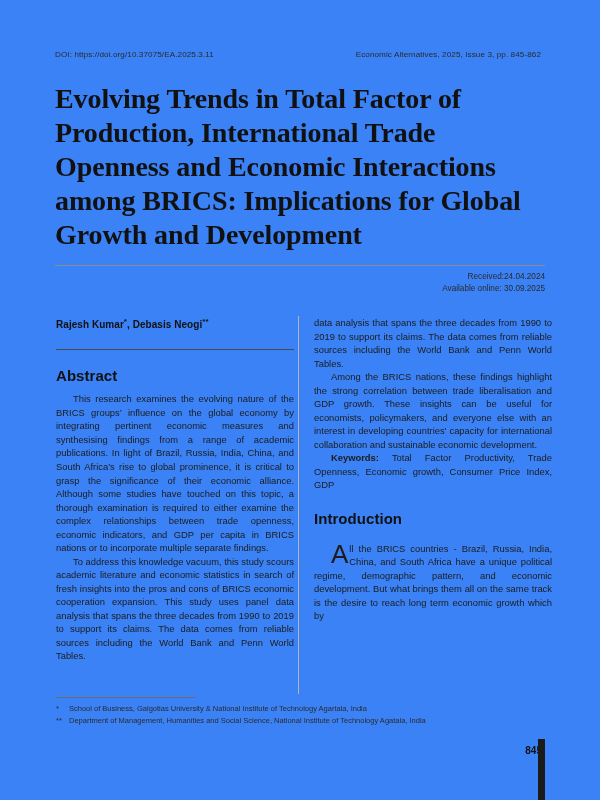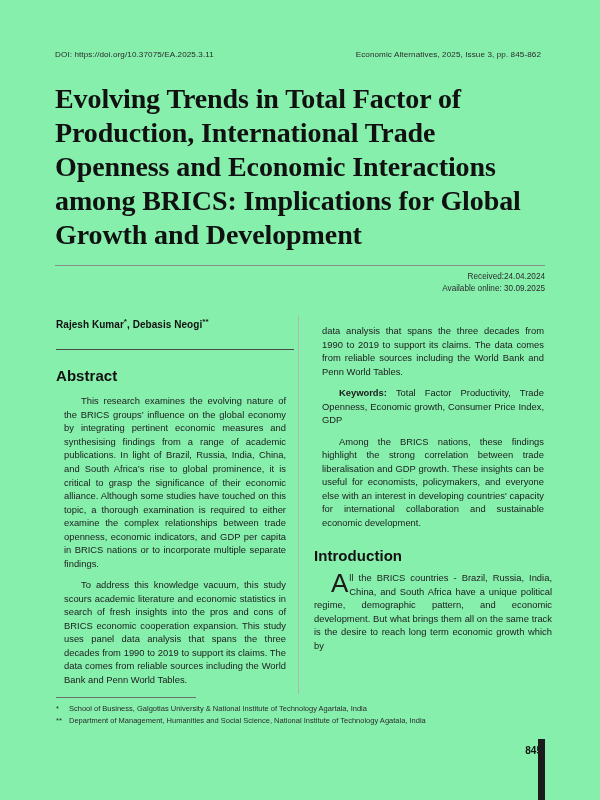--- a/index.html
+++ b/index.html
@@ -12,21 +12,21 @@
     height: 800px;
     position: relative;
     font-family: "Liberation Sans", sans-serif;
     color: #1a1a1a;
     overflow: hidden;
   }
 
   .page {
     position: absolute;
     inset: 0;
-    background: #86efac;
+    background: #3b82f6;
   }
 
   
   .runhead {
     position: absolute;
     left: 55px;
     right: 55px;
     top: 50px;
     display: flex;
     justify-content: space-between;
@@ -106,25 +106,25 @@
 
   h2.section {
     font-size: 15px;
     font-weight: bold;
     color: #111;
     margin: 0 0 6px 0;
     letter-spacing: 0.05px;
   }
   h2.intro-head {
     margin-top: 16px;
-    margin-bottom: 4px;
+    margin-bottom: 12px;
   }
 
   p.body {
-    margin: 8px;
+    margin: 0;
     text-align: justify;
     text-indent: 17px;
     hyphens: none;
   }
   p.body.noindent { text-indent: 0; }
 
   .kw-label, .jel-label { font-weight: bold; }
 
   
   p.dropcap {
@@ -214,23 +214,23 @@
     <div class="authors"><span>Rajesh Kumar</span><sup>*</sup><span>, Debasis Neogi</span><sup>**</sup></div>
 
     <h2 class="section">Abstract</h2>
 
     <p class="body">This research examines the evolving nature of the BRICS groups’ influence on the global economy by integrating pertinent economic measures and synthesising findings from a range of academic publications. In light of Brazil, Russia, India, China, and South Africa’s rise to global prominence, it is critical to grasp the significance of their economic alliance. Although some studies have touched on this topic, a thorough examination is required to either examine the complex relationships between trade openness, economic indicators, and GDP per capita in BRICS nations or to incorporate multiple separate findings.</p>
     <p class="body">To address this knowledge vacuum, this study scours academic literature and economic statistics in search of fresh insights into the pros and cons of BRICS economic cooperation expansion. This study uses panel data analysis that spans the three decades from 1990 to 2019 to support its claims. The data comes from reliable sources including the World Bank and Penn World Tables.</p>
   </div>
 
   <div class="col col-right">
     <p class="body noindent">data analysis that spans the three decades from 1990 to 2019 to support its claims. The data comes from reliable sources including the World Bank and Penn World Tables.</p>
+    <p class="body">Among the BRICS nations, these findings highlight the strong correlation between trade liberalisation and GDP growth. These insights can be useful for economists, policymakers, and everyone else with an interest in developing countries' capacity for international collaboration and sustainable economic development.</p>
+
     <p class="body"><span class="kw-label">Keywords:</span><span> Total Factor Productivity, Trade Openness, Economic growth, Consumer Price Index, GDP</span></p>
-
-    <p class="body">Among the BRICS nations, these findings highlight the strong correlation between trade liberalisation and GDP growth. These insights can be useful for economists, policymakers, and everyone else with an interest in developing countries' capacity for international collaboration and sustainable economic development.</p>
 
 
     <h2 class="section intro-head">Introduction</h2>
 
     <p class="dropcap"><span class="dc">A</span><span>ll the BRICS countries - Brazil, Russia, India, China, and South Africa have a unique political regime, demographic pattern, and economic development. But what brings them all on the same track is the desire to reach long term economic growth which by</span></p>
   </div>
 
   <div class="fn-rule"></div>
 
   <div class="footnotes">

